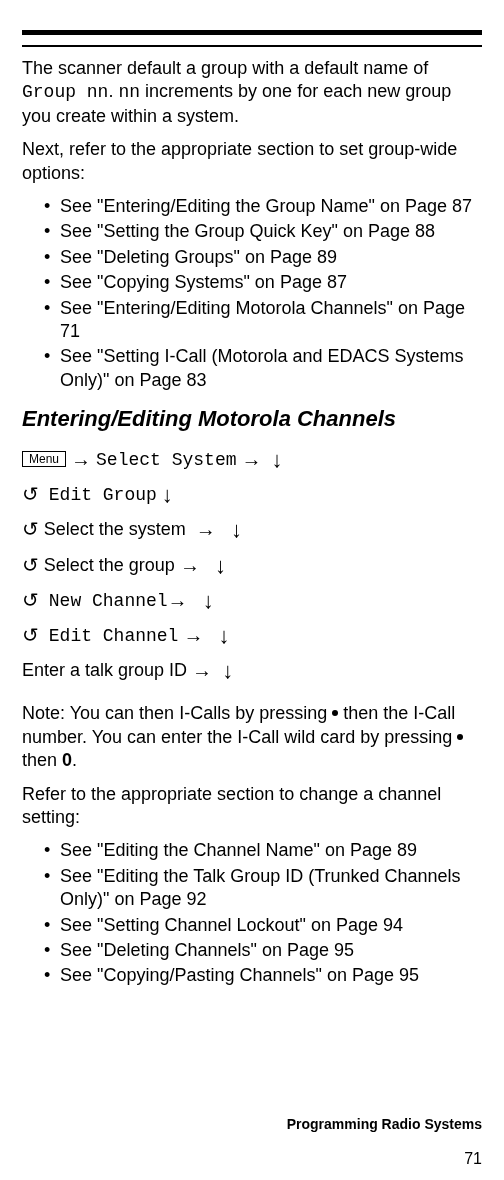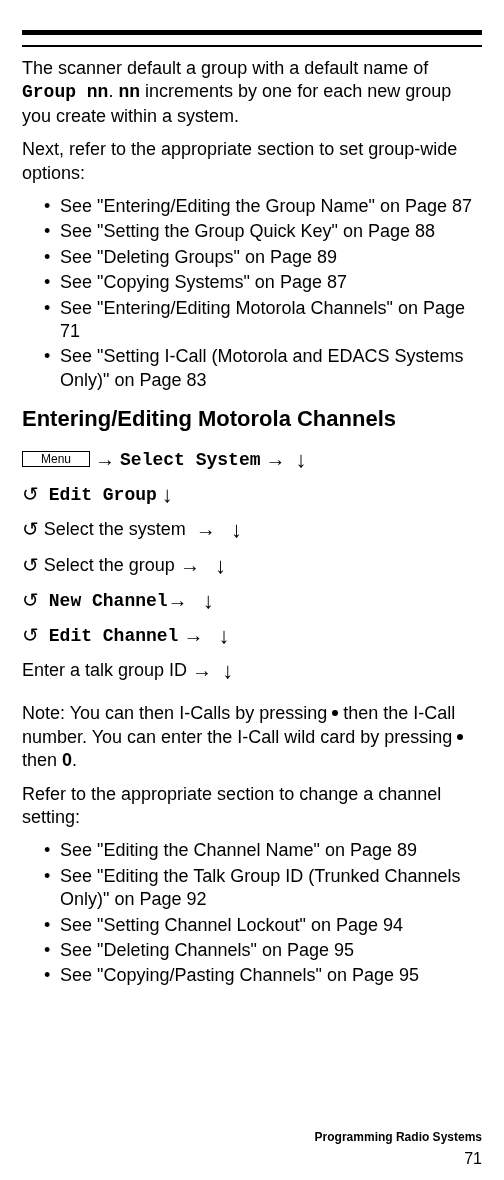--- a/index.html
+++ b/index.html
@@ -30,21 +30,20 @@
     margin: 0 0 10px 0;
   }
   .body-text {
     font-size: 18px;
     line-height: 1.3;
     margin: 0 0 10px 0;
   }
   .mono {
     font-family: "Courier New", Courier, monospace;
     font-size: 18px;
-    font-weight: bold;
   }
   ul.bullets {
     list-style: none;
     padding: 0 0 0 22px;
     margin: 6px 0 14px 0;
   }
   ul.bullets li {
     font-size: 18px;
     line-height: 1.3;
     position: relative;
@@ -53,32 +52,33 @@
   }
   ul.bullets li::before {
     content: "•";
     position: absolute;
     left: 0;
     top: 0;
   }
   h2.section {
     font-size: 22px;
     font-weight: bold;
+    font-style: italic;
     margin: 10px 0 10px 0;
   }
   .nav-line {
     font-size: 18px;
     line-height: 1.6;
     margin: 0;
   }
   .menu-box {
     display: inline-block;
     border: 1px solid #000;
     font-size: 12px;
-    padding: 0 18px;
+    padding: 0 6px;
     line-height: 1.2;
     vertical-align: 2px;
   }
   .arrow-right {
     font-size: 20px;
     vertical-align: -1px;
   }
   .arrow-down {
     font-size: 22px;
     font-weight: bold;
@@ -92,23 +92,23 @@
     display: inline-block;
     width: 6px;
     height: 6px;
     background: #000;
     border-radius: 50%;
     vertical-align: 3px;
   }
   .footer-title {
     position: absolute;
     right: 22px;
-    bottom: 36px;
+    bottom: 48px;
     font-weight: bold;
-    font-size: 12px;
+    font-size: 14px;
   }
   .page-num {
     position: absolute;
     right: 22px;
     bottom: 12px;
     font-size: 16px;
   }
 </style>
 </head>
 <body>

